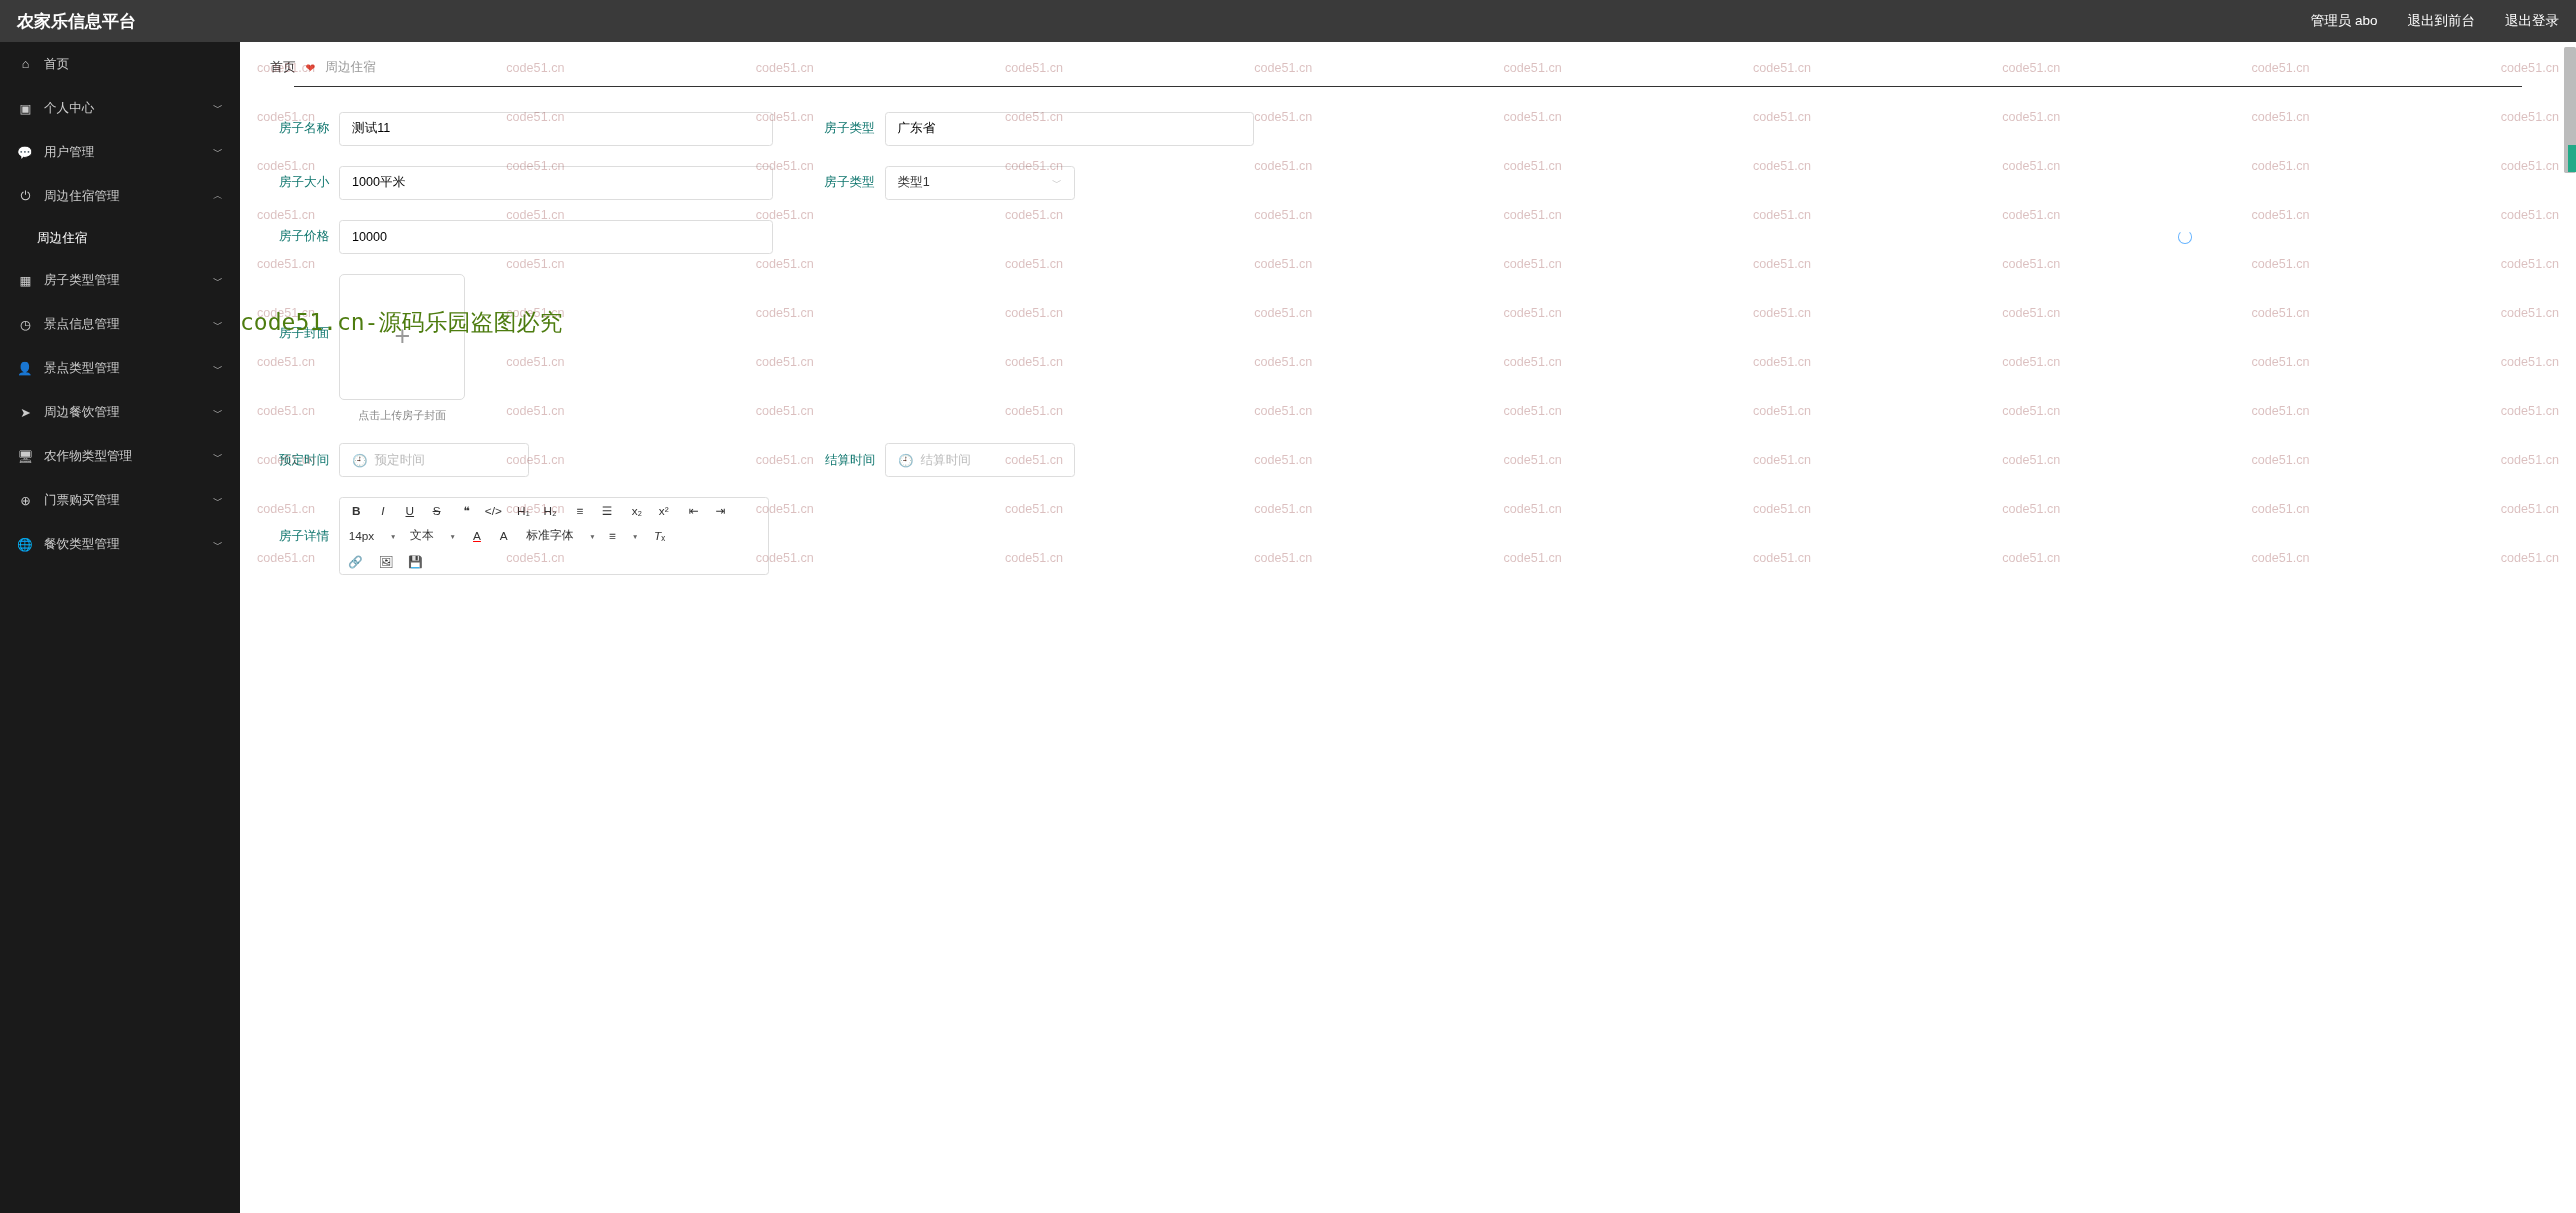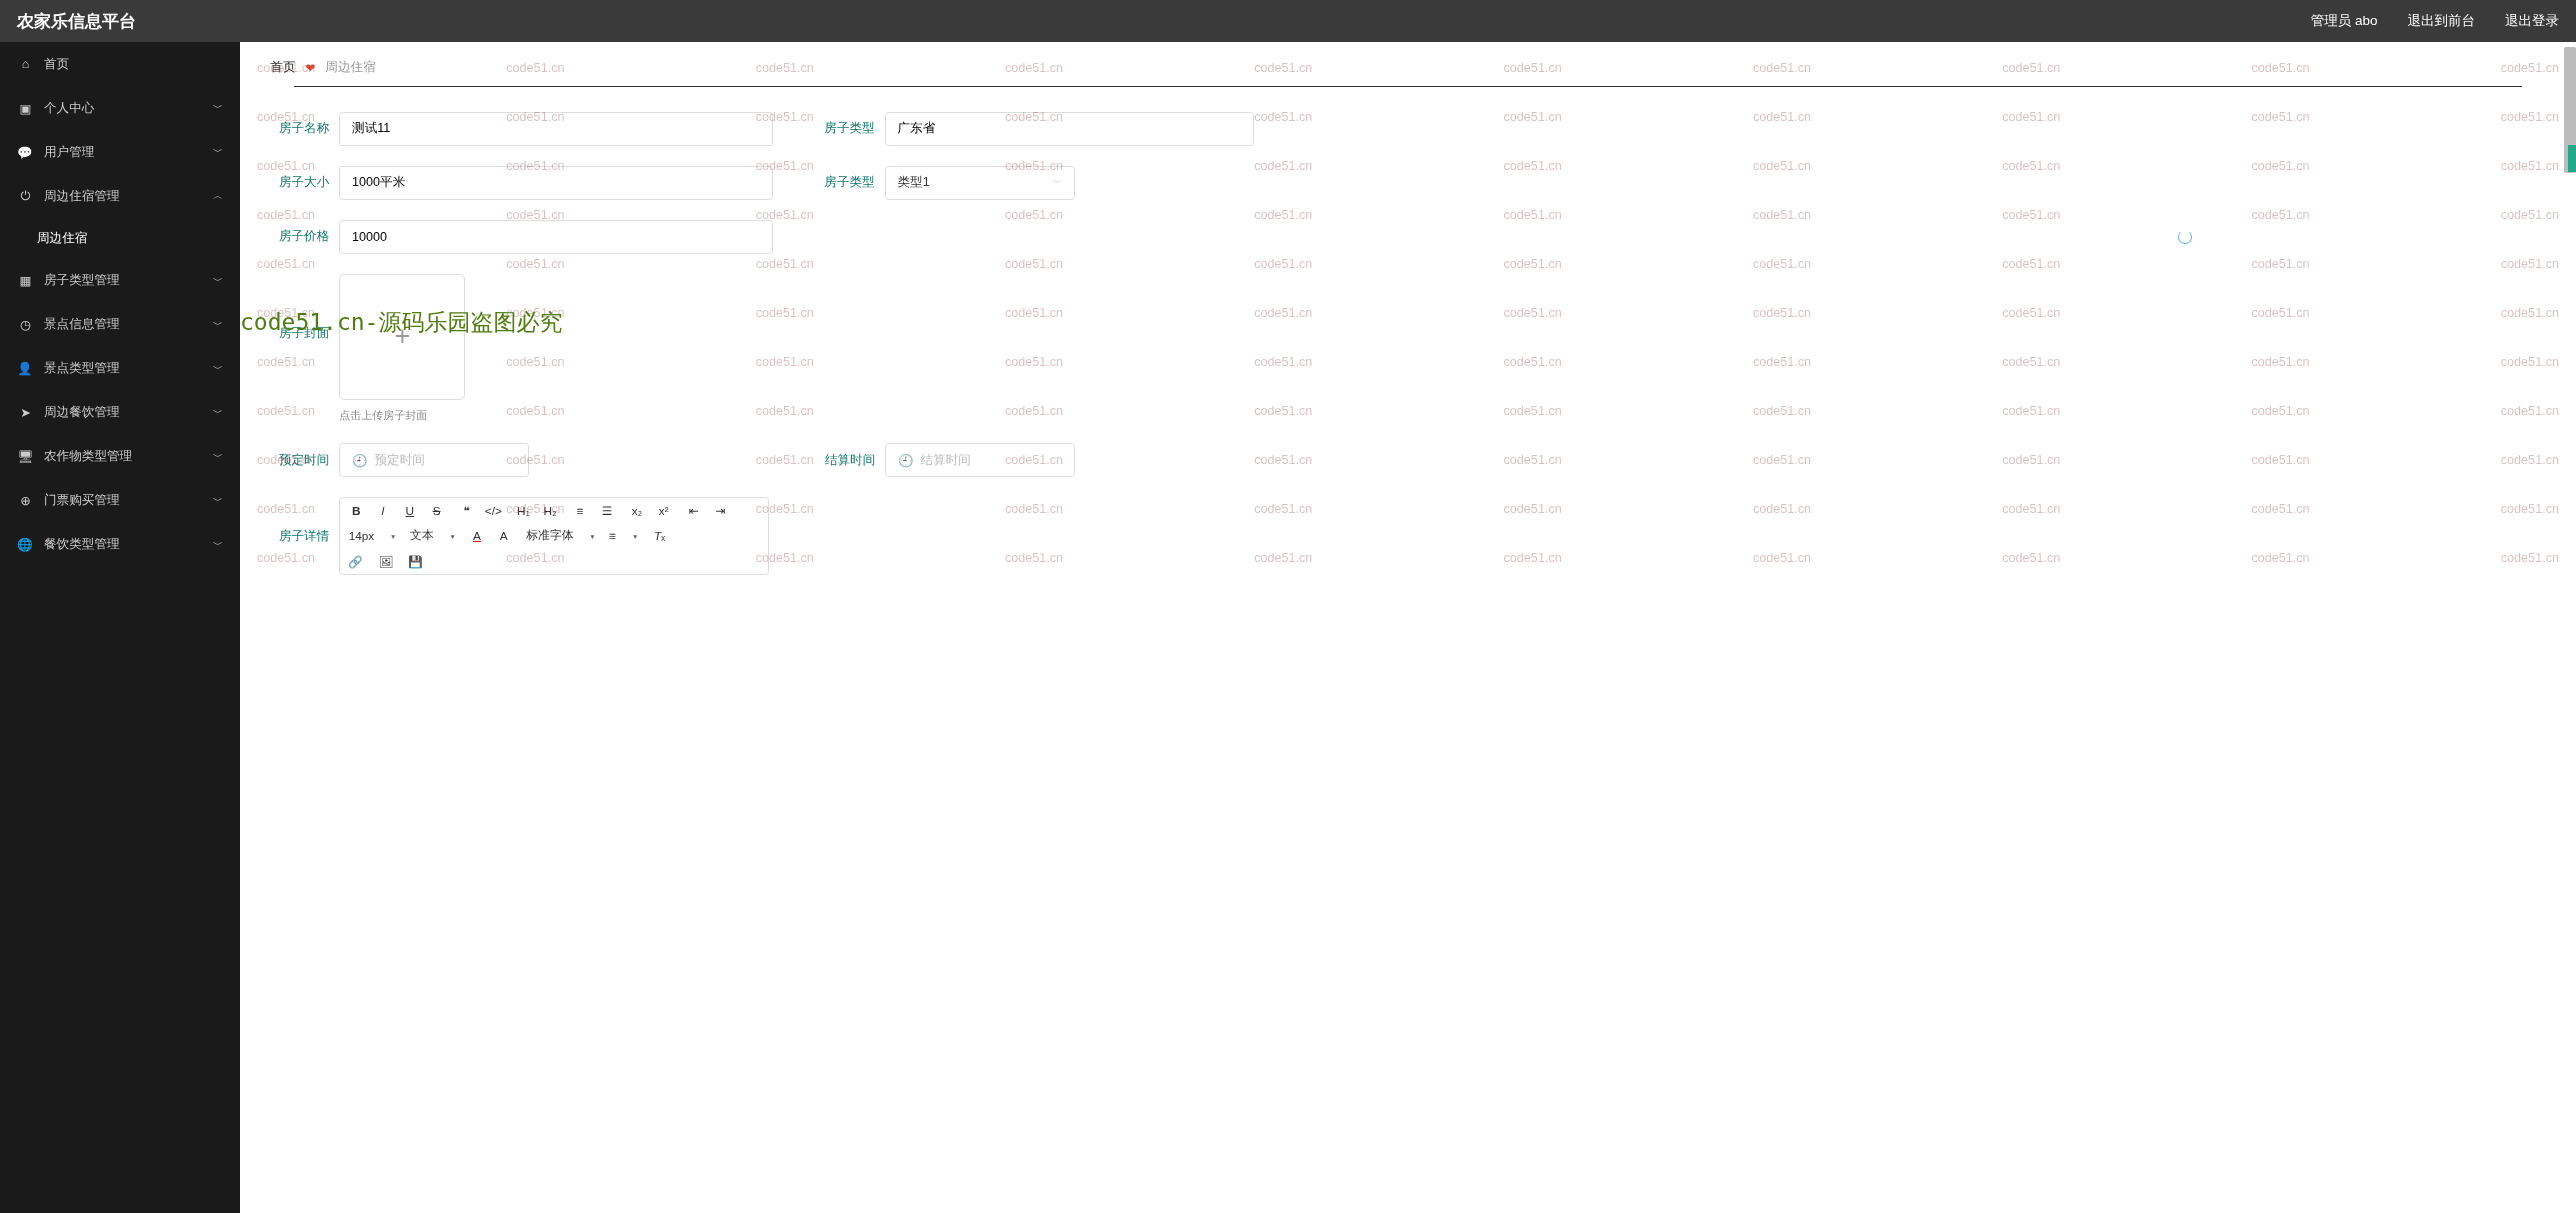--- a/index.html
+++ b/index.html
@@ -32,21 +32,21 @@
 .label { width: 59px; text-align: right; margin-right: 10px; font-size: 12.6px; color: #0f766e; flex-shrink: 0; }
 .input { height: 34px; border: 0.8px solid #ddd; border-radius: 3.4px; padding: 0 11.8px; font-size: 12.6px; background: #fff; }
 .input.w1 { width: 434px; }
 .input.w2 { width: 369px; }
 .select { height: 34px; border: 0.8px solid #ddd; border-radius: 3.4px; padding: 0 11.8px; font-size: 12.6px; background: #fff; width: 190px; display: flex; align-items: center; justify-content: space-between; }
 .select .arr { color: #bbb; font-size: 10px; }
 .input.dt { width: 190px; display: flex; align-items: center; gap: 6.7px; color: #bbb; }
 .input.dt .cicon { color: #bbb; }
 
 .uploader { width: 126px; height: 126px; border: 0.8px solid #ddd; border-radius: 5px; display: flex; align-items: center; justify-content: center; font-size: 27px; color: #999; cursor: pointer; background: #fff; }
-.upload-hint { font-size: 11px; color: #888; margin-top: 8.4px; }
+.upload-hint { font-size: 11px; color: #888; margin-top: 8.4px; text-align: center; }
 
 .editor-label-row { display: flex; align-items: center; margin-bottom: 6.7px; }
 .editor { border: 0.8px solid #ddd; border-radius: 3.4px; width: 430px; }
 .toolbar { padding: 5px 8.4px; display: flex; flex-wrap: wrap; gap: 3.4px 15px; align-items: center; }
 .toolbar .grp { display: flex; gap: 11.8px; align-items: center; }
 .tbtn { width: 15px; height: 15px; display: inline-flex; align-items: center; justify-content: center; cursor: pointer; font-size: 11.8px; color: #333; }
 .tsel { display: inline-flex; align-items: center; gap: 17px; font-size: 11.8px; cursor: pointer; }
 .tsel .tri { font-size: 7.6px; color: #666; }
 
 .watermark-overlay { position: absolute; inset: 0; pointer-events: none; overflow: hidden; }

